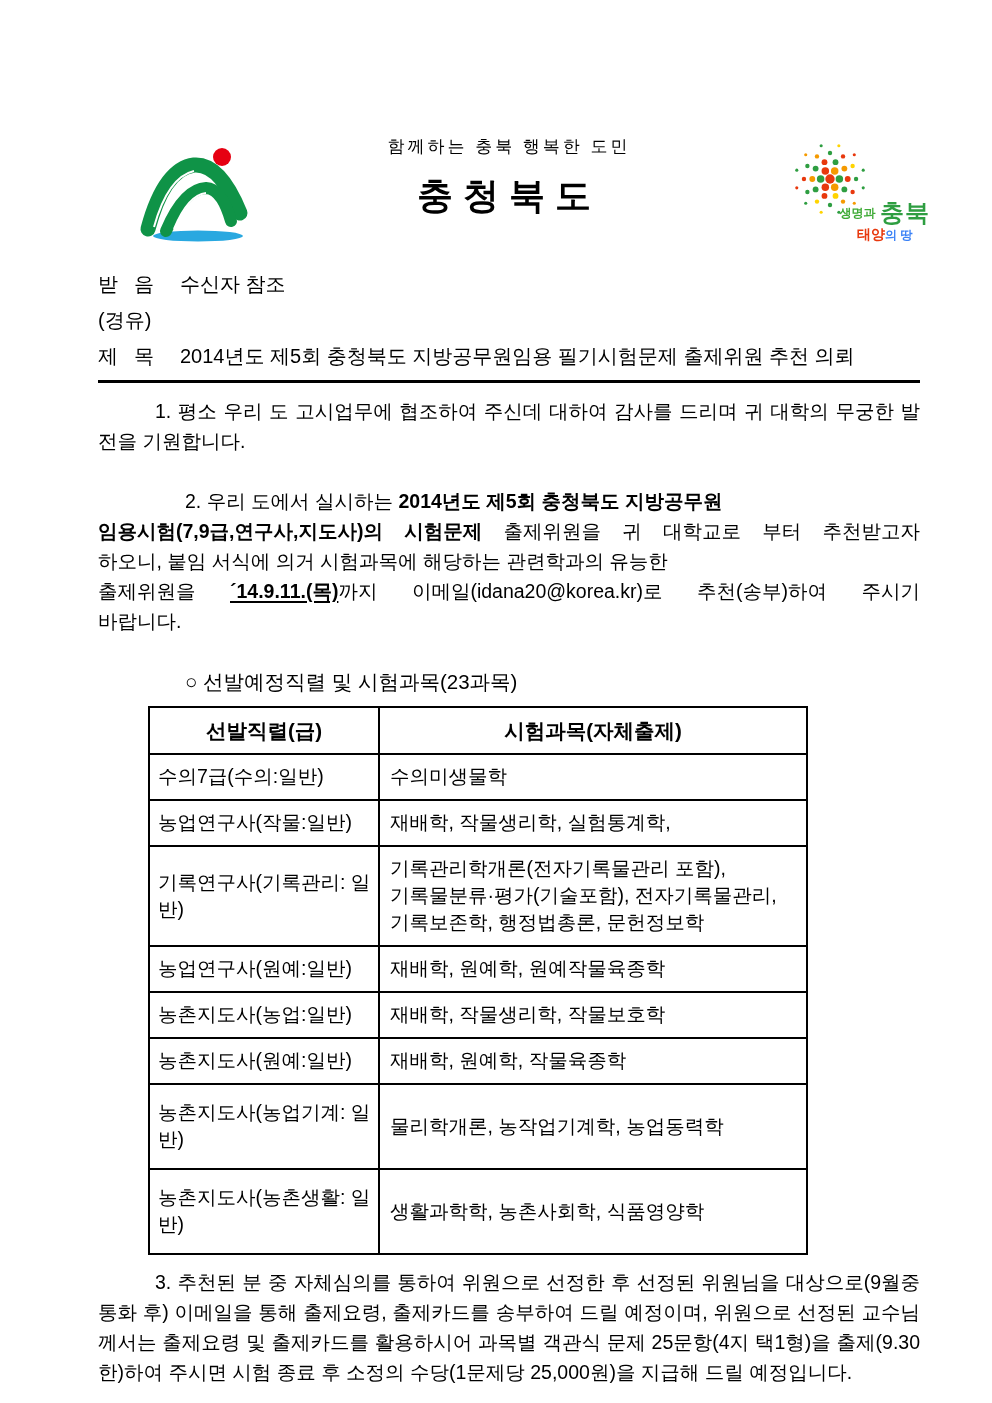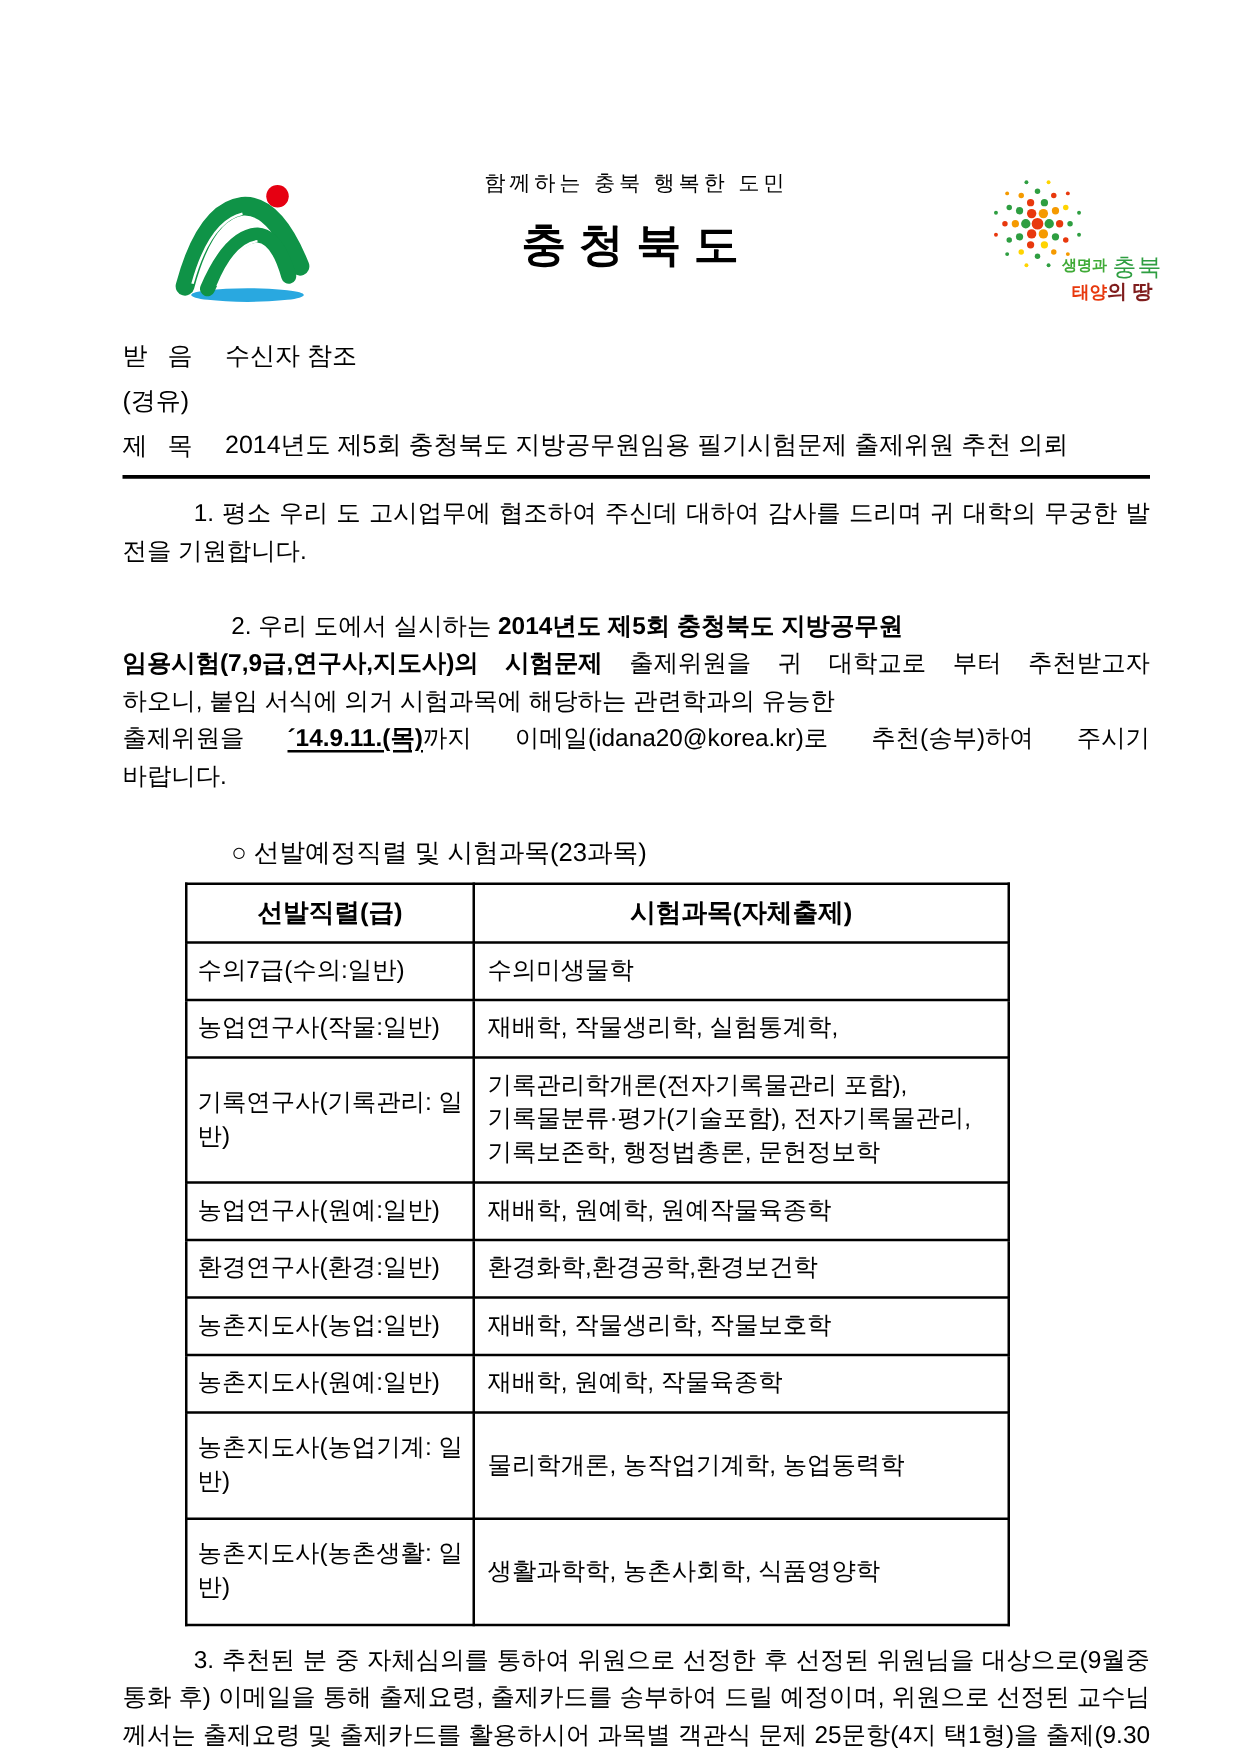--- a/index.html
+++ b/index.html
@@ -16,24 +16,24 @@
   
   .letterhead { position: relative; height: 118px; }
   .lh-left-logo { position: absolute; left: 38px; top: 6px; }
   .lh-center { position: absolute; left: 0; right: 0; top: 0; text-align: center; }
   .lh-slogan { font-size: 17px; letter-spacing: 3px; font-weight: 500; }
   .lh-title { margin-top: 14px; font-size: 36px; letter-spacing: 10px; font-weight: 600; }
   .lh-right-logo { position: absolute; right: -10px; top: 0; width: 150px; height: 112px; }
   .brand-text { position: absolute; right: 0; bottom: 4px; text-align: center; line-height: 1.05; white-space: nowrap; }
   .brand-l1 { display: block; }
   .brand-small-green { color: #3faa36; font-size: 12px; font-weight: bold; vertical-align: 4px; }
-  .brand-big-green { color: #2e9e41; font-size: 19px; font-weight: normal; letter-spacing: 1px; }
+  .brand-big-green { color: #2e9e41; font-size: 24px; font-weight: bold; letter-spacing: 1px; }
   .brand-l2 { display: block; margin-top: 1px; }
   .brand-orange { color: #e8380d; font-size: 14px; font-weight: bold; }
-  .brand-olive { color: #7f1d1d; font-size: 16px; font-weight: bold; }
+  .brand-olive { color: #3b82f6; font-size: 12px; font-weight: bold; }
 
   
   .meta { margin-top: 18px; font-size: 20px; }
   .meta-row { display: flex; align-items: center; margin-bottom: 9px; }
   .doc-label {
     display: inline-block; width: 56px; margin-right: 26px;
     text-align: justify; text-align-last: justify; flex: none;
   }
   .meta-value { flex: 1; }
   .subject-value { flex: 1; text-align: justify; line-height: 27px; }
@@ -198,24 +198,20 @@
           <td class="role">기록연구사(기록관리: 일반)</td>
           <td>기록관리학개론(전자기록물관리 포함),
 기록물분류·평가(기술포함), 전자기록물관리,
 기록보존학, 행정법총론, 문헌정보학</td>
         </tr>
       <tr>
           <td class="role">농업연구사(원예:일반)</td>
           <td>재배학, 원예학, 원예작물육종학</td>
         </tr>
       <tr>
-          <td class="role">환경연구사(환경:일반)</td>
-          <td>환경화학,환경공학,환경보건학</td>
-        </tr>
-      <tr>
           <td class="role">농촌지도사(농업:일반)</td>
           <td>재배학, 작물생리학, 작물보호학</td>
         </tr>
       <tr>
           <td class="role">농촌지도사(원예:일반)</td>
           <td>재배학, 원예학, 작물육종학</td>
         </tr>
       <tr class="tall">
           <td class="role">농촌지도사(농업기계: 일반)</td>
           <td>물리학개론, 농작업기계학, 농업동력학</td>

